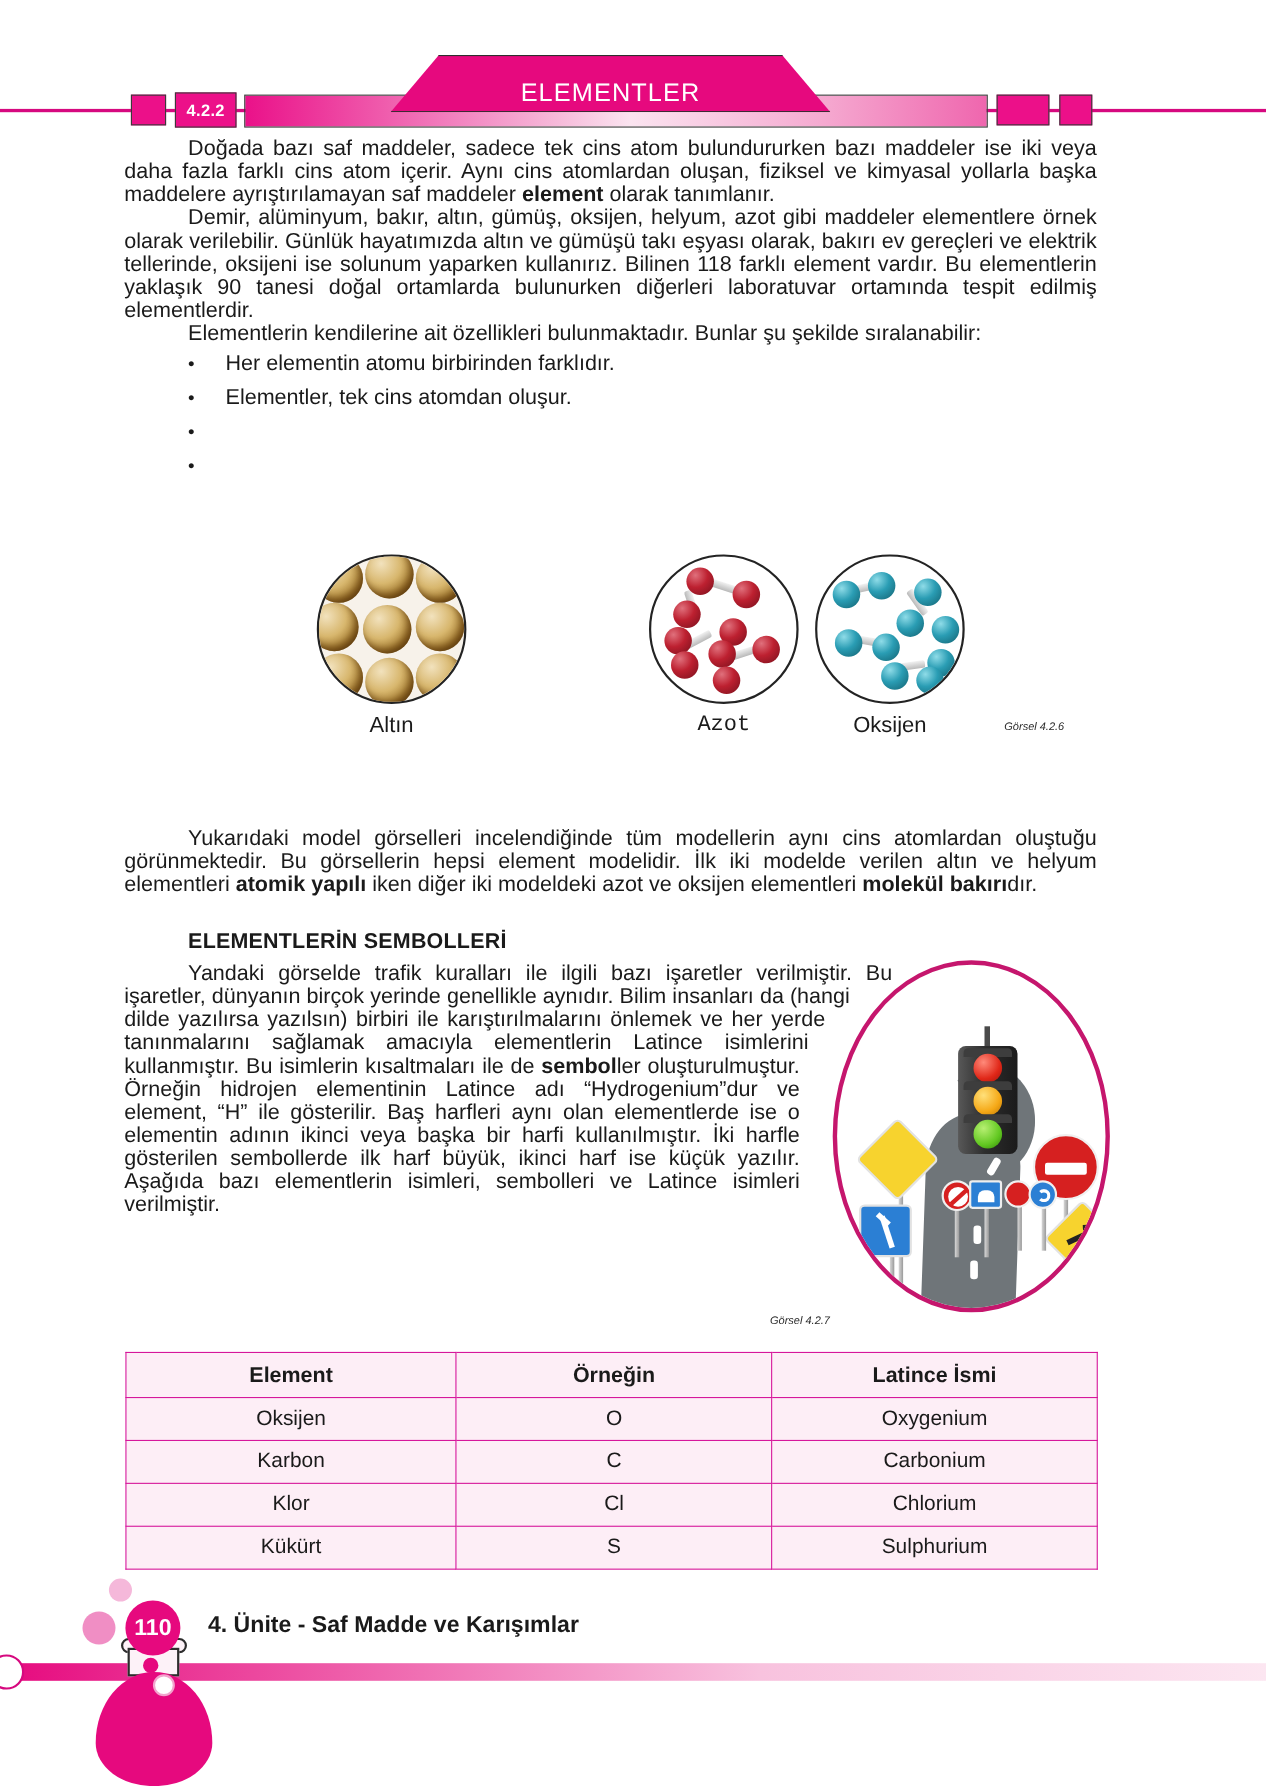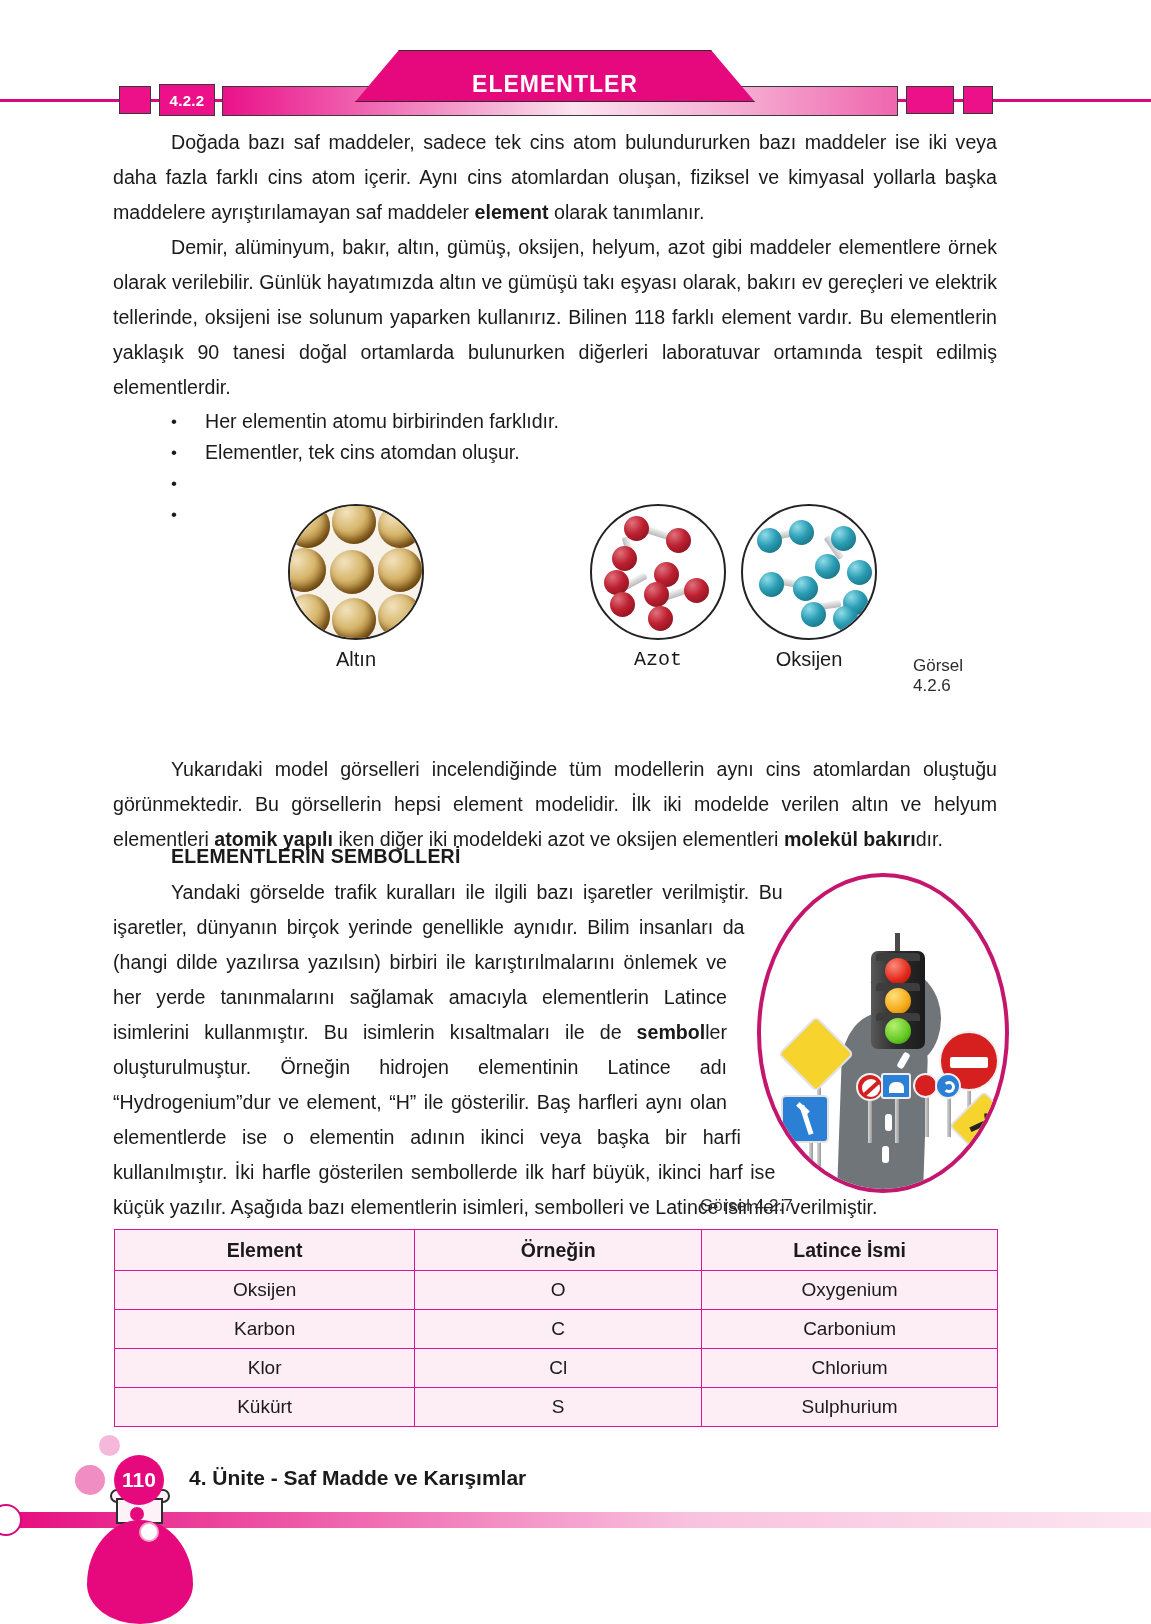--- a/index.html
+++ b/index.html
@@ -69,35 +69,35 @@
   }
   .hdr-title {
     position: absolute;
     left: 355px; top: 50px;
     width: 400px; height: 68px;
     display: flex;
     align-items: center;
     justify-content: center;
     color: #ffffff;
     font-size: 23px;
-    font-weight: bold;
+    font-weight: normal;
     letter-spacing: 1px;
     z-index: 4;
   }
 
   
   .content {
     position: absolute;
     left: 113px;
     top: 125px;
     width: 884px;
   }
   p.body {
     font-size: 19.6px;
-    line-height: 35px;
+    line-height: 21px;
     color: #1a1a1a;
     text-align: justify;
     text-indent: 58px;
     margin-bottom: 0px;
   }
   p.body b { font-weight: bold; }
 
   .bullets { margin-top: 1px; }
   .bullet-row {
     display: flex;
@@ -164,21 +164,22 @@
     background: radial-gradient(circle at 33% 28%, #8fdce8 0%, #2a9db4 45%, #12606f 100%);
   }
   .bond {
     position: absolute;
     height: 7px;
     background: linear-gradient(to bottom, #f2f2f2, #b9b9b9);
     border-radius: 2px;
   }
   .caption-figure {
     position: absolute;
-    font-size: 17px;
+    font-size: 10px;
+    font-style: italic;
     color: #2b2b2b;
   }
 
   
   .traffic-wrap {
     position: absolute;
     left: 757px;
     top: 873px;
     width: 252px;
     height: 320px;
@@ -385,20 +386,21 @@
   <div class="hdr-sq hdr-sq-b"></div>
   <div class="hdr-sq hdr-sq-c"></div>
 </div>
 
 <div class="content">
 
   <p class="body"><span>Doğada bazı saf maddeler, sadece tek cins atom bulundururken bazı maddeler ise iki veya daha fazla farklı cins atom içerir. Aynı cins atomlardan oluşan, fiziksel ve kimyasal yollarla başka maddelere ayrıştırılamayan saf maddeler </span><b>element</b><span> olarak tanımlanır.</span></p>
 
   <p class="body">Demir, alüminyum, bakır, altın, gümüş, oksijen, helyum, azot gibi maddeler elementlere örnek olarak verilebilir. Günlük hayatımızda altın ve gümüşü takı eşyası olarak, bakırı ev gereçleri ve elektrik tellerinde, oksijeni ise solunum yaparken kullanırız. Bilinen 118 farklı element vardır. Bu elementlerin yaklaşık 90 tanesi doğal ortamlarda bulunurken diğerleri laboratuvar ortamında tespit edilmiş elementlerdir.</p>
 
+  <p class="body">Elementlerin kendilerine ait özellikleri bulunmaktadır. Bunlar şu şekilde sıralanabilir:</p>
 
   <div class="bullets">
     <div class="bullet-row">
       <span class="bullet-dot">•</span>
       <span>Her elementin atomu birbirinden farklıdır.</span>
     </div>
     <div class="bullet-row">
       <span class="bullet-dot">•</span>
       <span>Elementler, tek cins atomdan oluşur.</span>
     </div>

